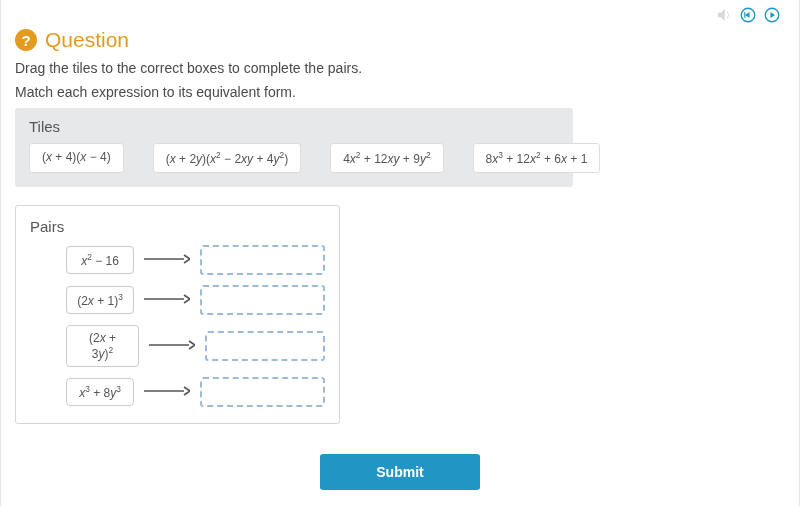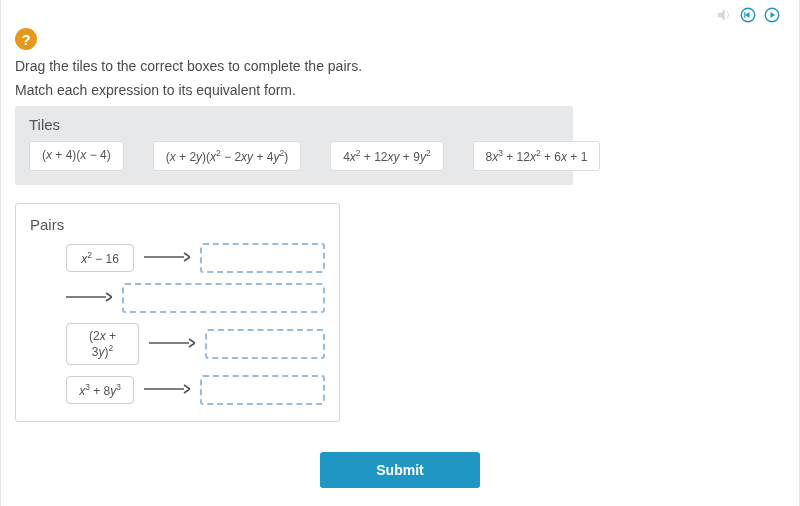--- a/index.html
+++ b/index.html
@@ -158,20 +158,21 @@
   <span class="ico">
     <svg viewBox="0 0 24 24">
         <circle cx="12" cy="12" r="9" fill="none" stroke="#1f96c4" stroke-width="1.8"></circle>
         <path fill="#1f96c4" d="M10 8v8l6-4-6-4z"></path>
       </svg>
   </span>
 </div>
 
 <div class="q-header">
   <div class="q-icon">?</div>
+  <div class="q-title">Question</div>
 </div>
 
 <div class="instr">Drag the tiles to the correct boxes to complete the pairs.</div>
 <div class="instr">Match each expression to its equivalent form.</div>
 
 <div class="tiles-box">
   <div class="tiles-title">Tiles</div>
   <div class="tiles-row">
     <div class="tile">(<i>x</i> + 4)(<i>x</i> − 4)</div>
     <div class="tile">(<i>x</i> + 2<i>y</i>)(<i>x</i><sup>2</sup> − 2<i>xy</i> + 4<i>y</i><sup>2</sup>)</div>
@@ -188,20 +189,21 @@
     <div class="arrow">
       <svg viewBox="0 0 46 12">
           <line x1="0" y1="6" x2="40" y2="6" stroke="#555" stroke-width="1.6"></line>
           <path d="M40 2 L46 6 L40 10" fill="none" stroke="#555" stroke-width="1.6"></path>
         </svg>
     </div>
     <div class="drop"></div>
   </div>
 
   <div class="pair-row">
+    <div class="src">(2<i>x</i> + 1)<sup>3</sup></div>
     <div class="arrow">
       <svg viewBox="0 0 46 12">
           <line x1="0" y1="6" x2="40" y2="6" stroke="#555" stroke-width="1.6"></line>
           <path d="M40 2 L46 6 L40 10" fill="none" stroke="#555" stroke-width="1.6"></path>
         </svg>
     </div>
     <div class="drop"></div>
   </div>
 
   <div class="pair-row">

